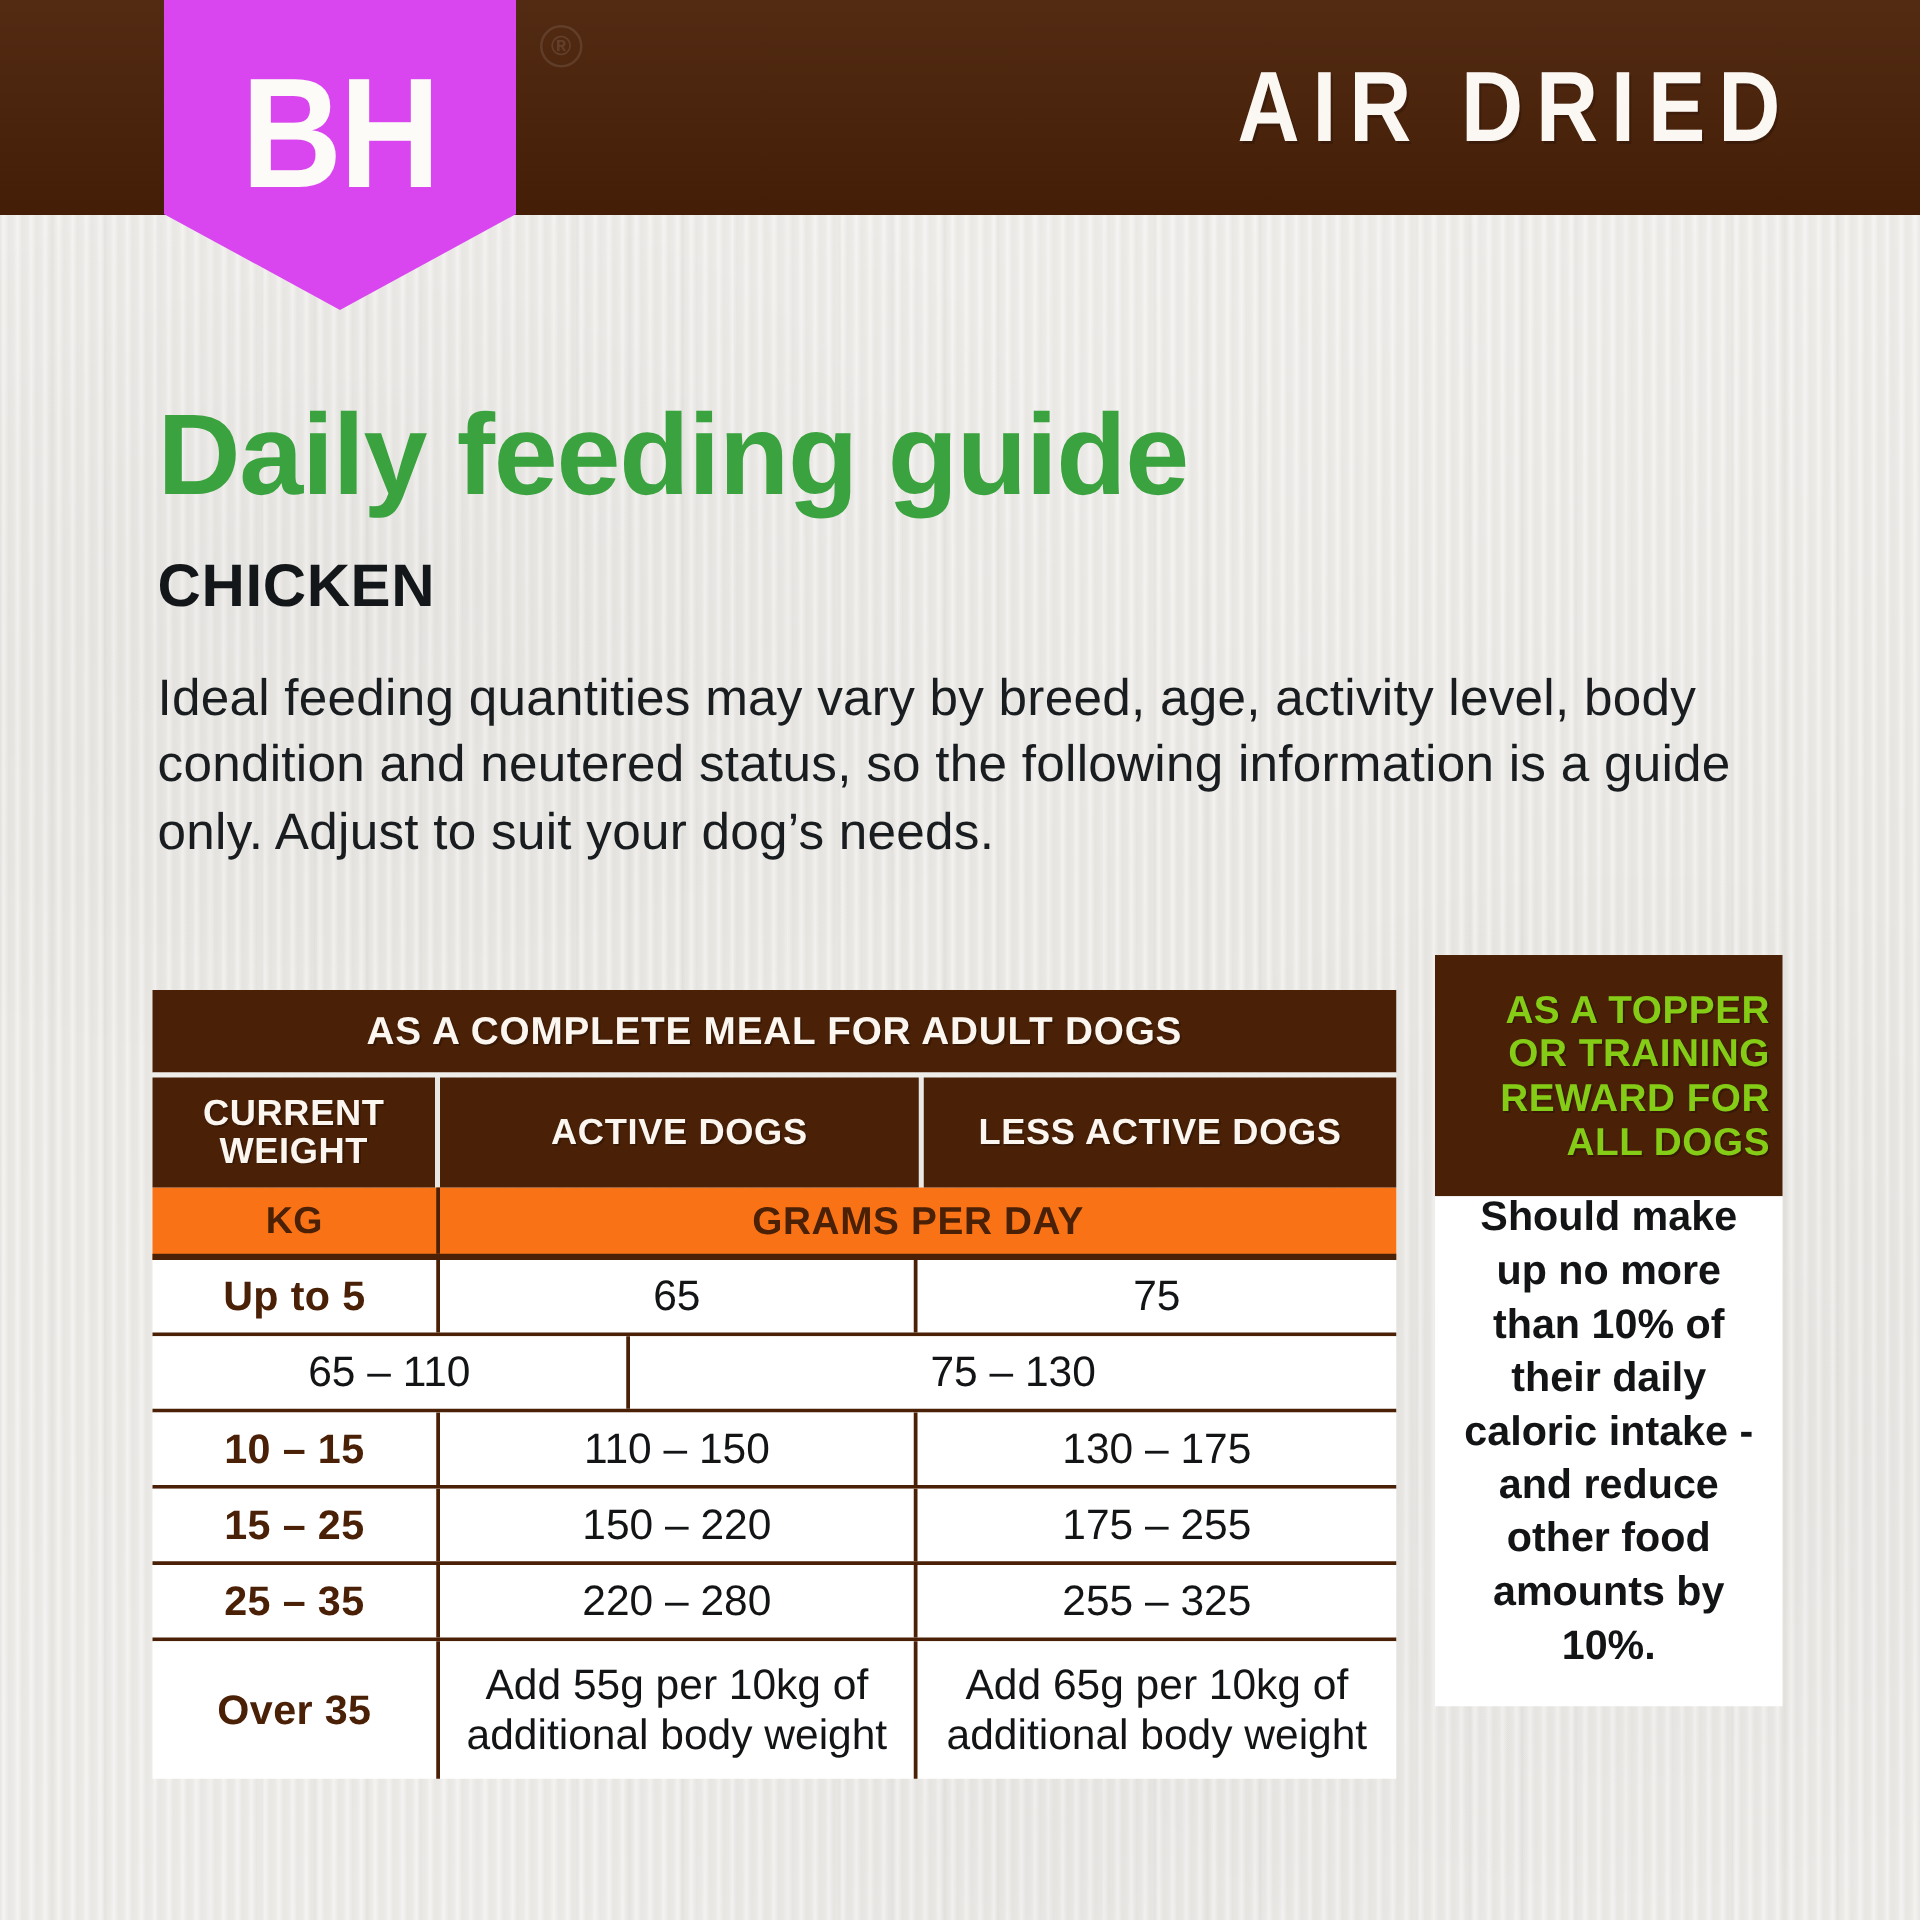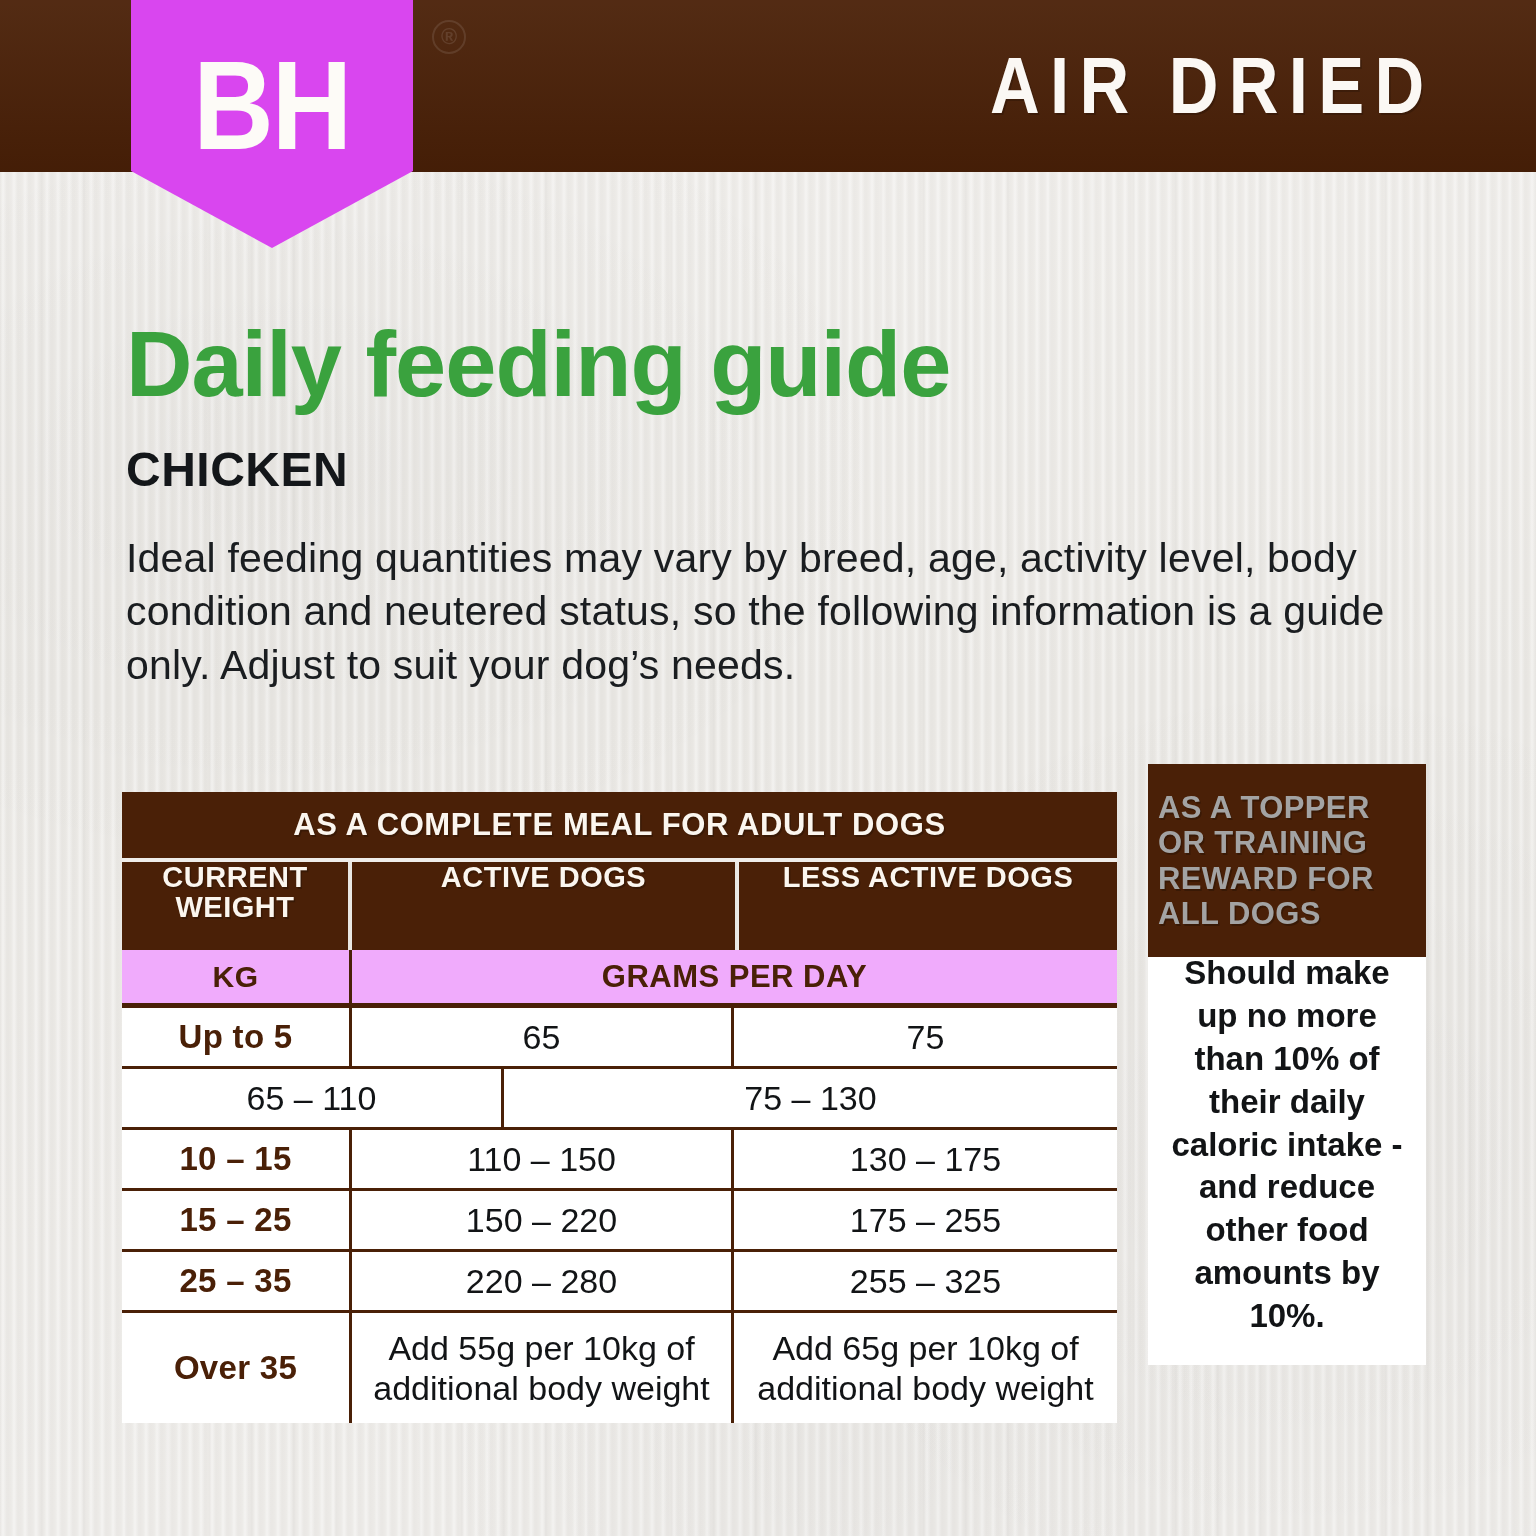--- a/index.html
+++ b/index.html
@@ -194,37 +194,38 @@
 
   .subhead-row {
     display: flex;
     height: 88px;
     gap: 4px;
   }
   .sub-cell {
     background: #4a2007;
     color: #fbf6ef;
     display: flex;
+    align-items: center;
     justify-content: center;
     text-align: center;
     font-family: "Liberation Sans Narrow", "Liberation Sans", sans-serif;
     font-weight: bold;
     font-size: 29px;
     line-height: 1.05;
     letter-spacing: 0.5px;
     text-shadow: 1.5px 1.5px 0 rgba(0,0,0,0.22);
   }
   .col-w  { width: 226px; }
   .col-la { width: 378px; }
   .col-a  { width: 383px; }
 
   .units-row {
     display: flex;
     height: 58px;
-    background: #f0abfc;
+    background: #f97316;
     border-bottom: 5px solid #4a2007;
   }
   .units-kg {
     width: 230px;
     display: flex; align-items: center; justify-content: center;
     border-right: 3px solid #4a2007;
     font-family: "Liberation Sans Narrow", "Liberation Sans", sans-serif;
     font-weight: bold;
     font-size: 30px;
     color: #4a2007;
@@ -286,23 +287,23 @@
     width: 278px;
     height: 601px;
     z-index: 2;
   }
   .topper-head {
     background: #4a2007;
     height: 193px;
     display: flex;
     align-items: center;
     justify-content: center;
-    text-align: left;
+    text-align: right;
     padding: 0 10px;
-    color: #a3a3a3;
+    color: #84cc16;
     font-family: "Liberation Sans Narrow", "Liberation Sans", sans-serif;
     font-weight: bold;
     font-size: 31px;
     line-height: 1.14;
     letter-spacing: 0.4px;
     text-shadow: 1.5px 1.5px 0 rgba(0,0,0,0.22);
   }
   .topper-body {
     background: #ffffff;
     height: 408px;

